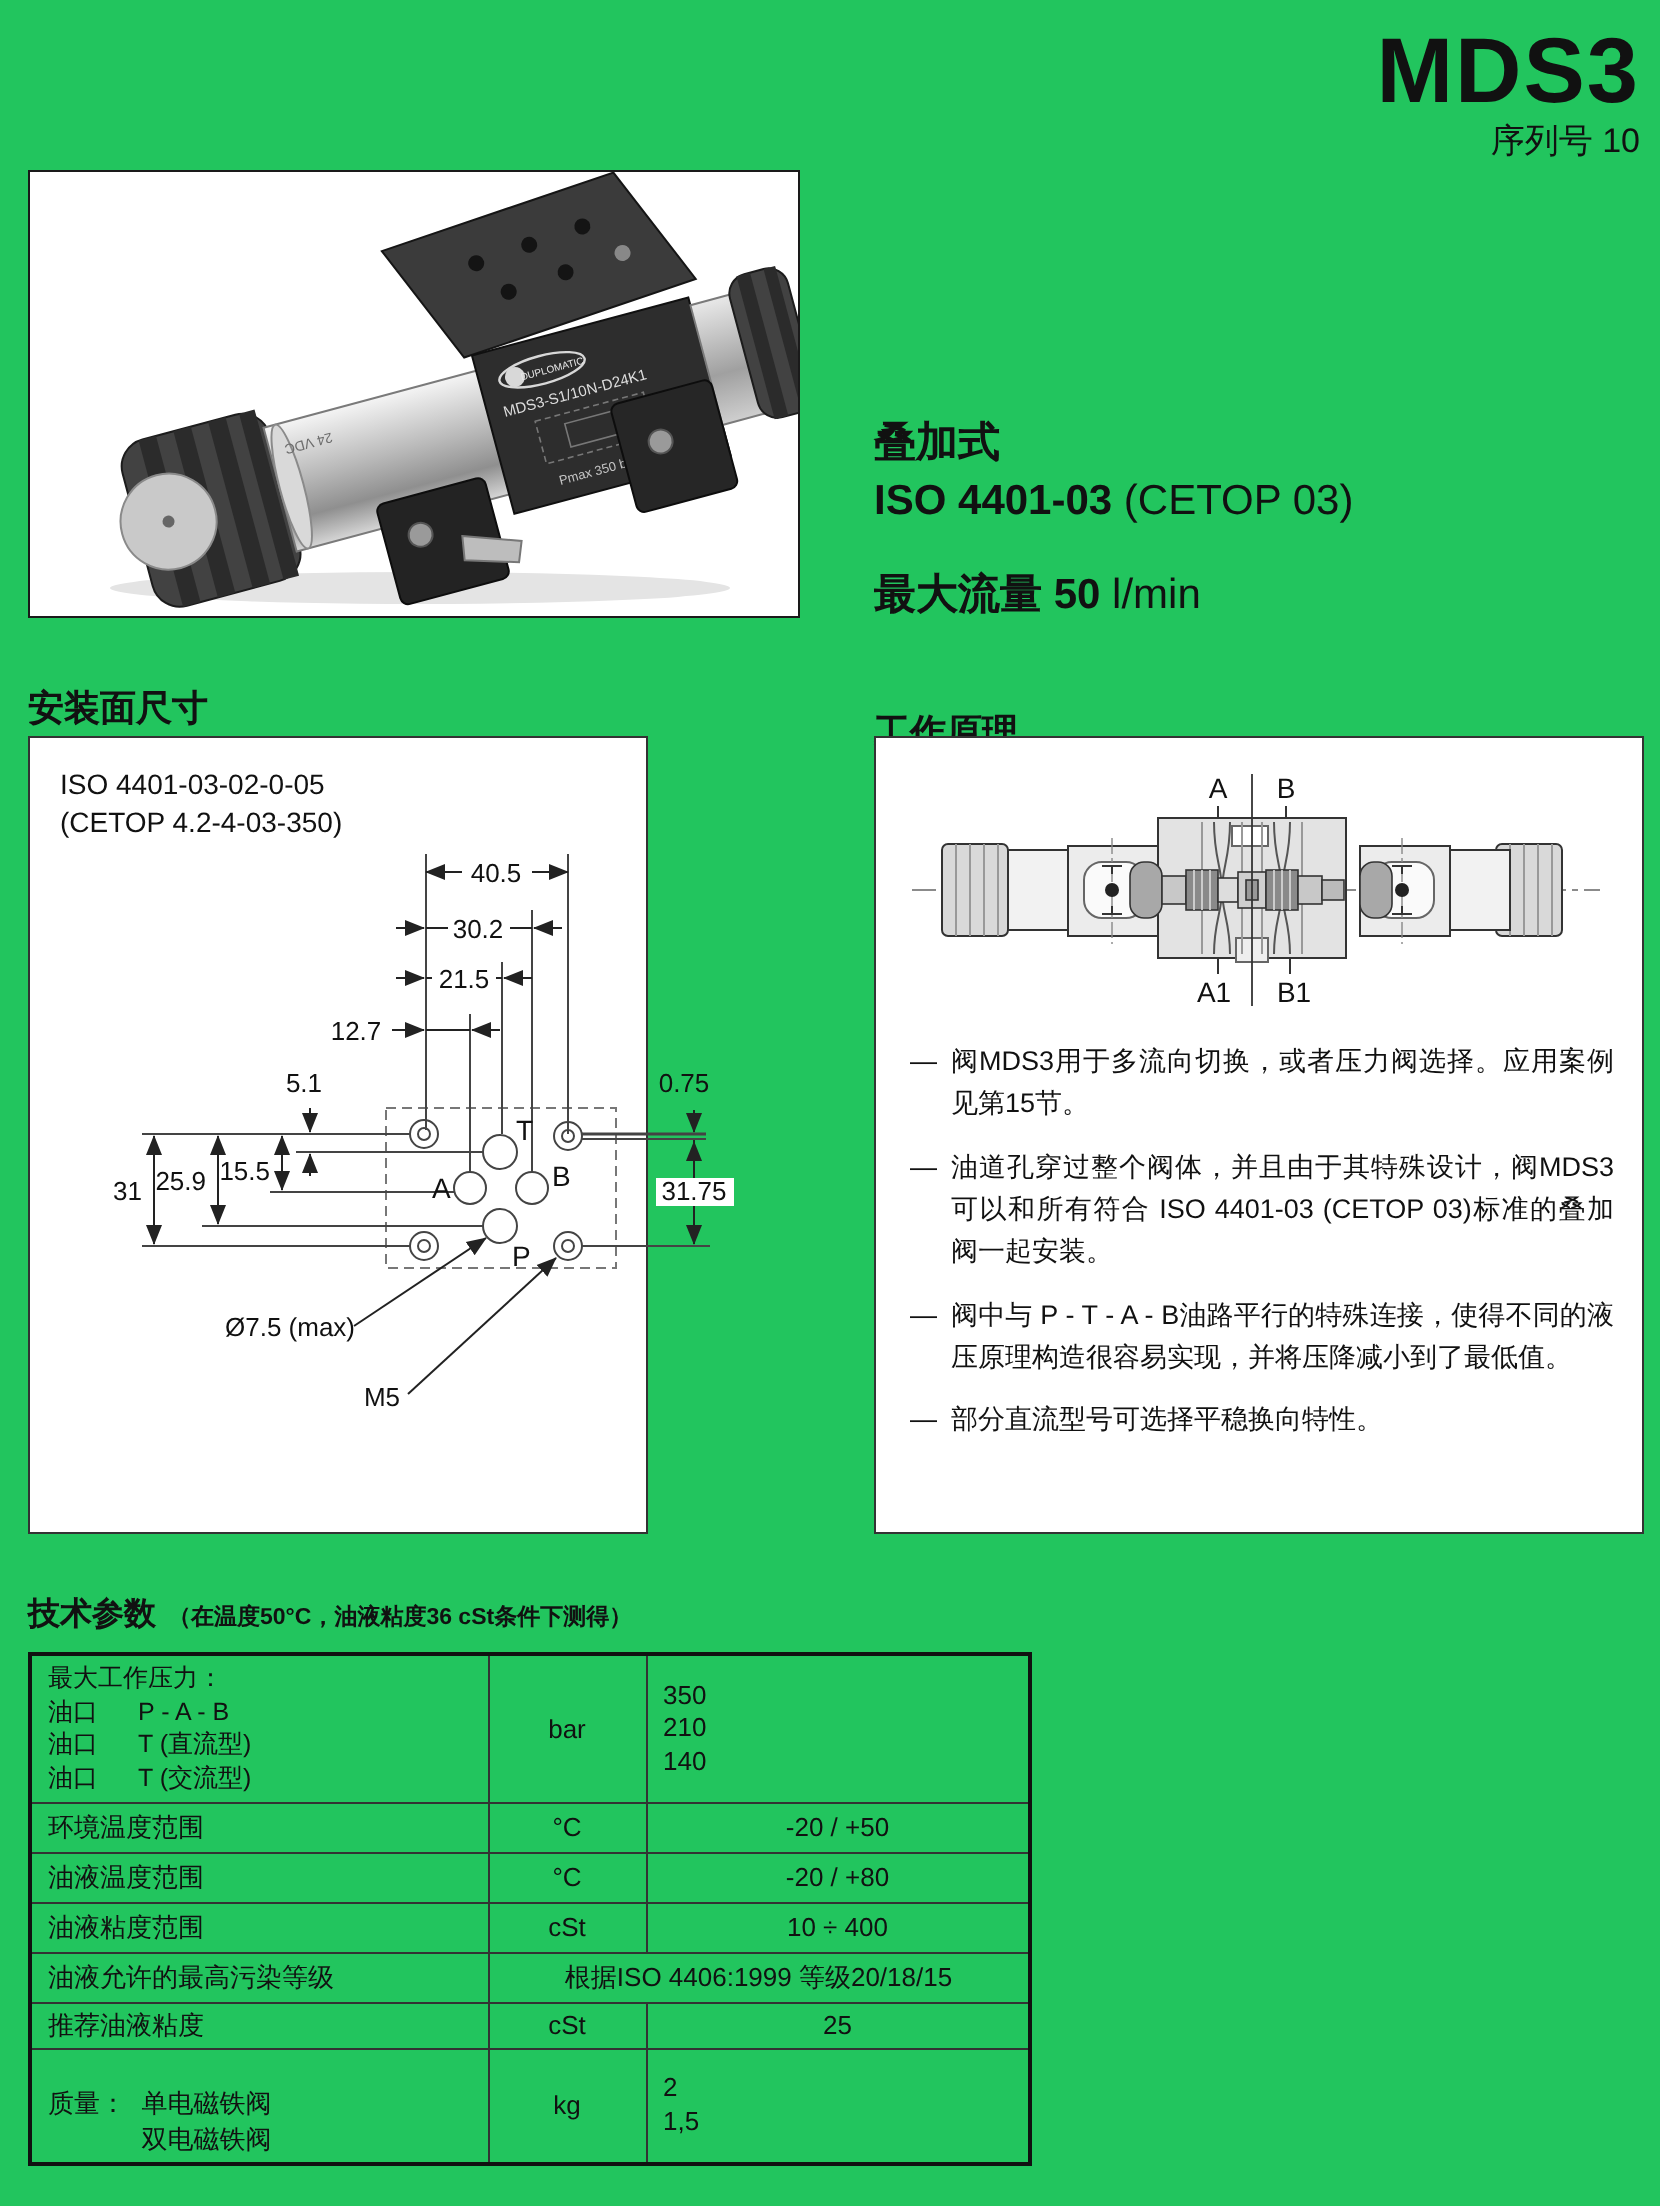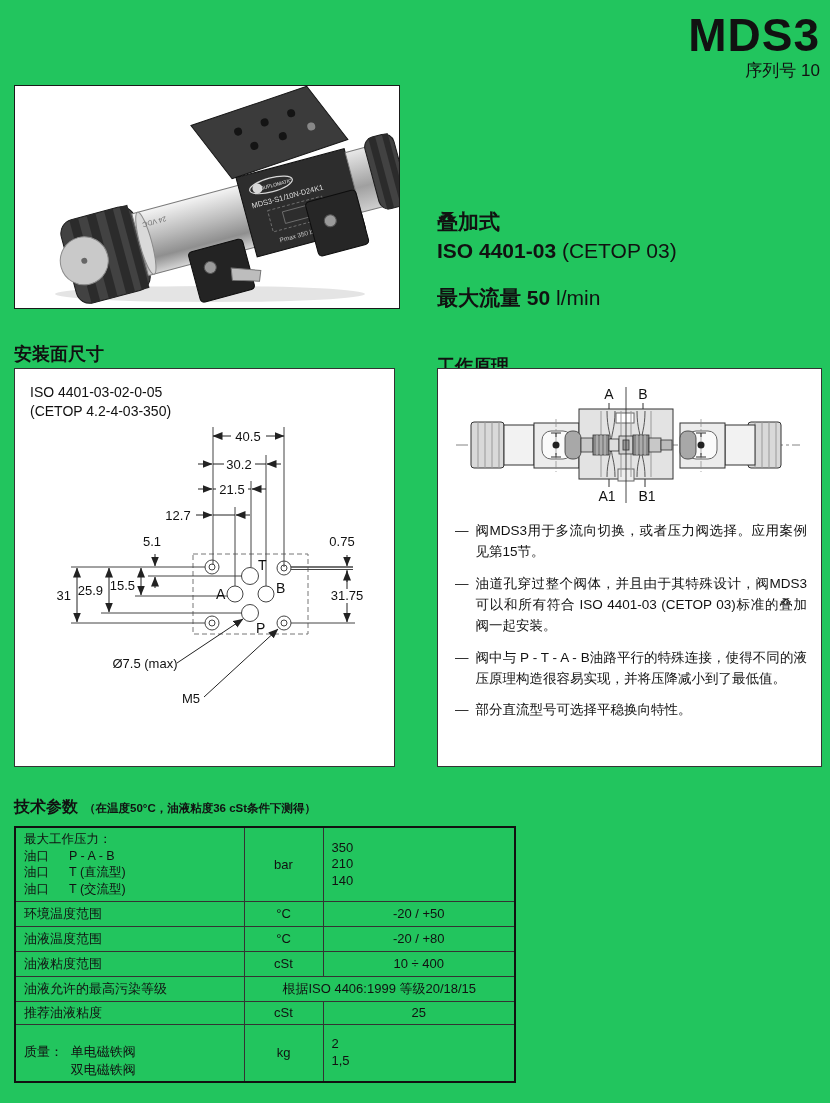--- a/index.html
+++ b/index.html
@@ -16,21 +16,21 @@
   .photo { position:absolute; left:14px; top:85px; width:386px; height:224px; border:1px solid #1a1a1a; background:#fff; }
 
   
   .intro { position:absolute; left:437px; top:176px; font-size:21px; line-height:1.38;margin-top:32px; }
   .intro .b { font-weight:bold; }
   .intro .gap { height:18px; }
 
   
   .sec-label { position:absolute; font-size:18px; font-weight:bold; }
   .box { position:absolute; border:1px solid #333; background:#fff; }
-  .box-mount { left:14px; top:368px; width:381px; height:399px; }
+  .box-mount { left:14px; top:368px; width:310px; height:399px; }
   .box-princ { left:437px; top:368px; width:385px; height:399px; }
   .iso-codes { position:absolute; left:15px; top:14px; font-size:14px; line-height:1.35; }
 
   .bullets { position:absolute; left:17px; top:152px; width:352px; }
   .bullet { display:flex; gap:7px; font-size:13.5px; line-height:1.55; margin-bottom:11px; text-align:justify; }
   .bullet .dash { flex:0 0 auto; }
 
   
   .tech-hd { position:absolute; left:14px; top:797px; font-size:16px; font-weight:bold; }
   .tech-hd .note { font-size:11.5px; font-weight:bold; margin-left:6px; }

